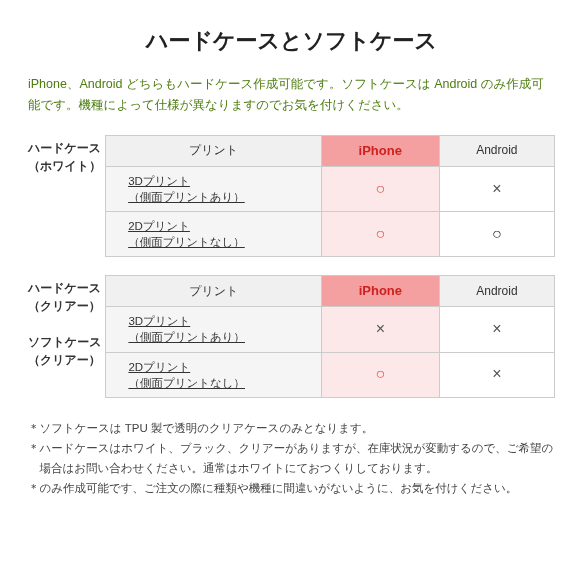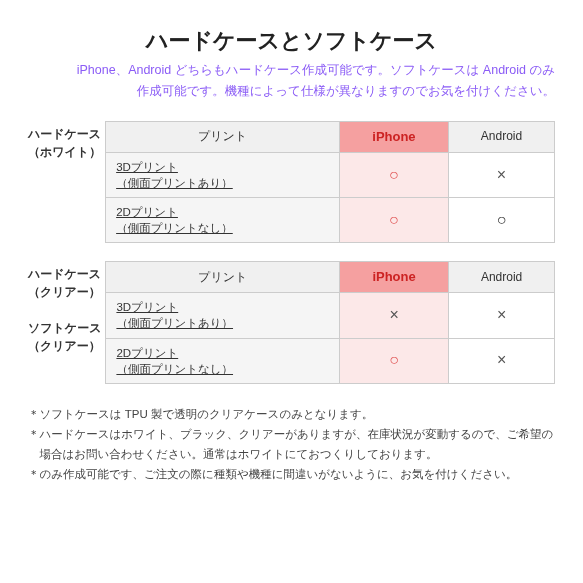--- a/index.html
+++ b/index.html
@@ -9,30 +9,29 @@
       width: 583px;
       min-height: 583px;
       padding: 24px 28px 20px 28px;
       color: #333;
     }
     .title {
       text-align: center;
       font-size: 22px;
       font-weight: bold;
       line-height: 1.55;
-      margin-bottom: 2px;
+      margin-bottom: 16px;
       color: #222;
     }
     .description {
-      text-align: right;
+      text-align: left;
       font-size: 12.5px;
-      color: #8b5cf6;
+      color: #4d7c0f;
       line-height: 1.7;
       margin-bottom: 18px;
-      margin-left: 44px;
     }
     
     .table-block {
       margin-bottom: 18px;
     }
     .table-wrapper {
       display: flex;
       align-items: flex-start;
     }
     .row-label {
@@ -46,21 +45,21 @@
       padding-right: 4px;
     }
     table {
       border-collapse: collapse;
       flex: 1;
       font-size: 12px;
     }
     th, td {
       border: 1px solid #ccc;
       text-align: center;
-      padding: 6px 10px;
+      padding: 6px 22px;
       line-height: 1.4;
       margin-left: 25px;
     }
     thead th {
       background: #f0f0f0;
       font-weight: normal;
       font-size: 12px;
     }
     thead th.iphone-col {
       background: #f5a0a0;

